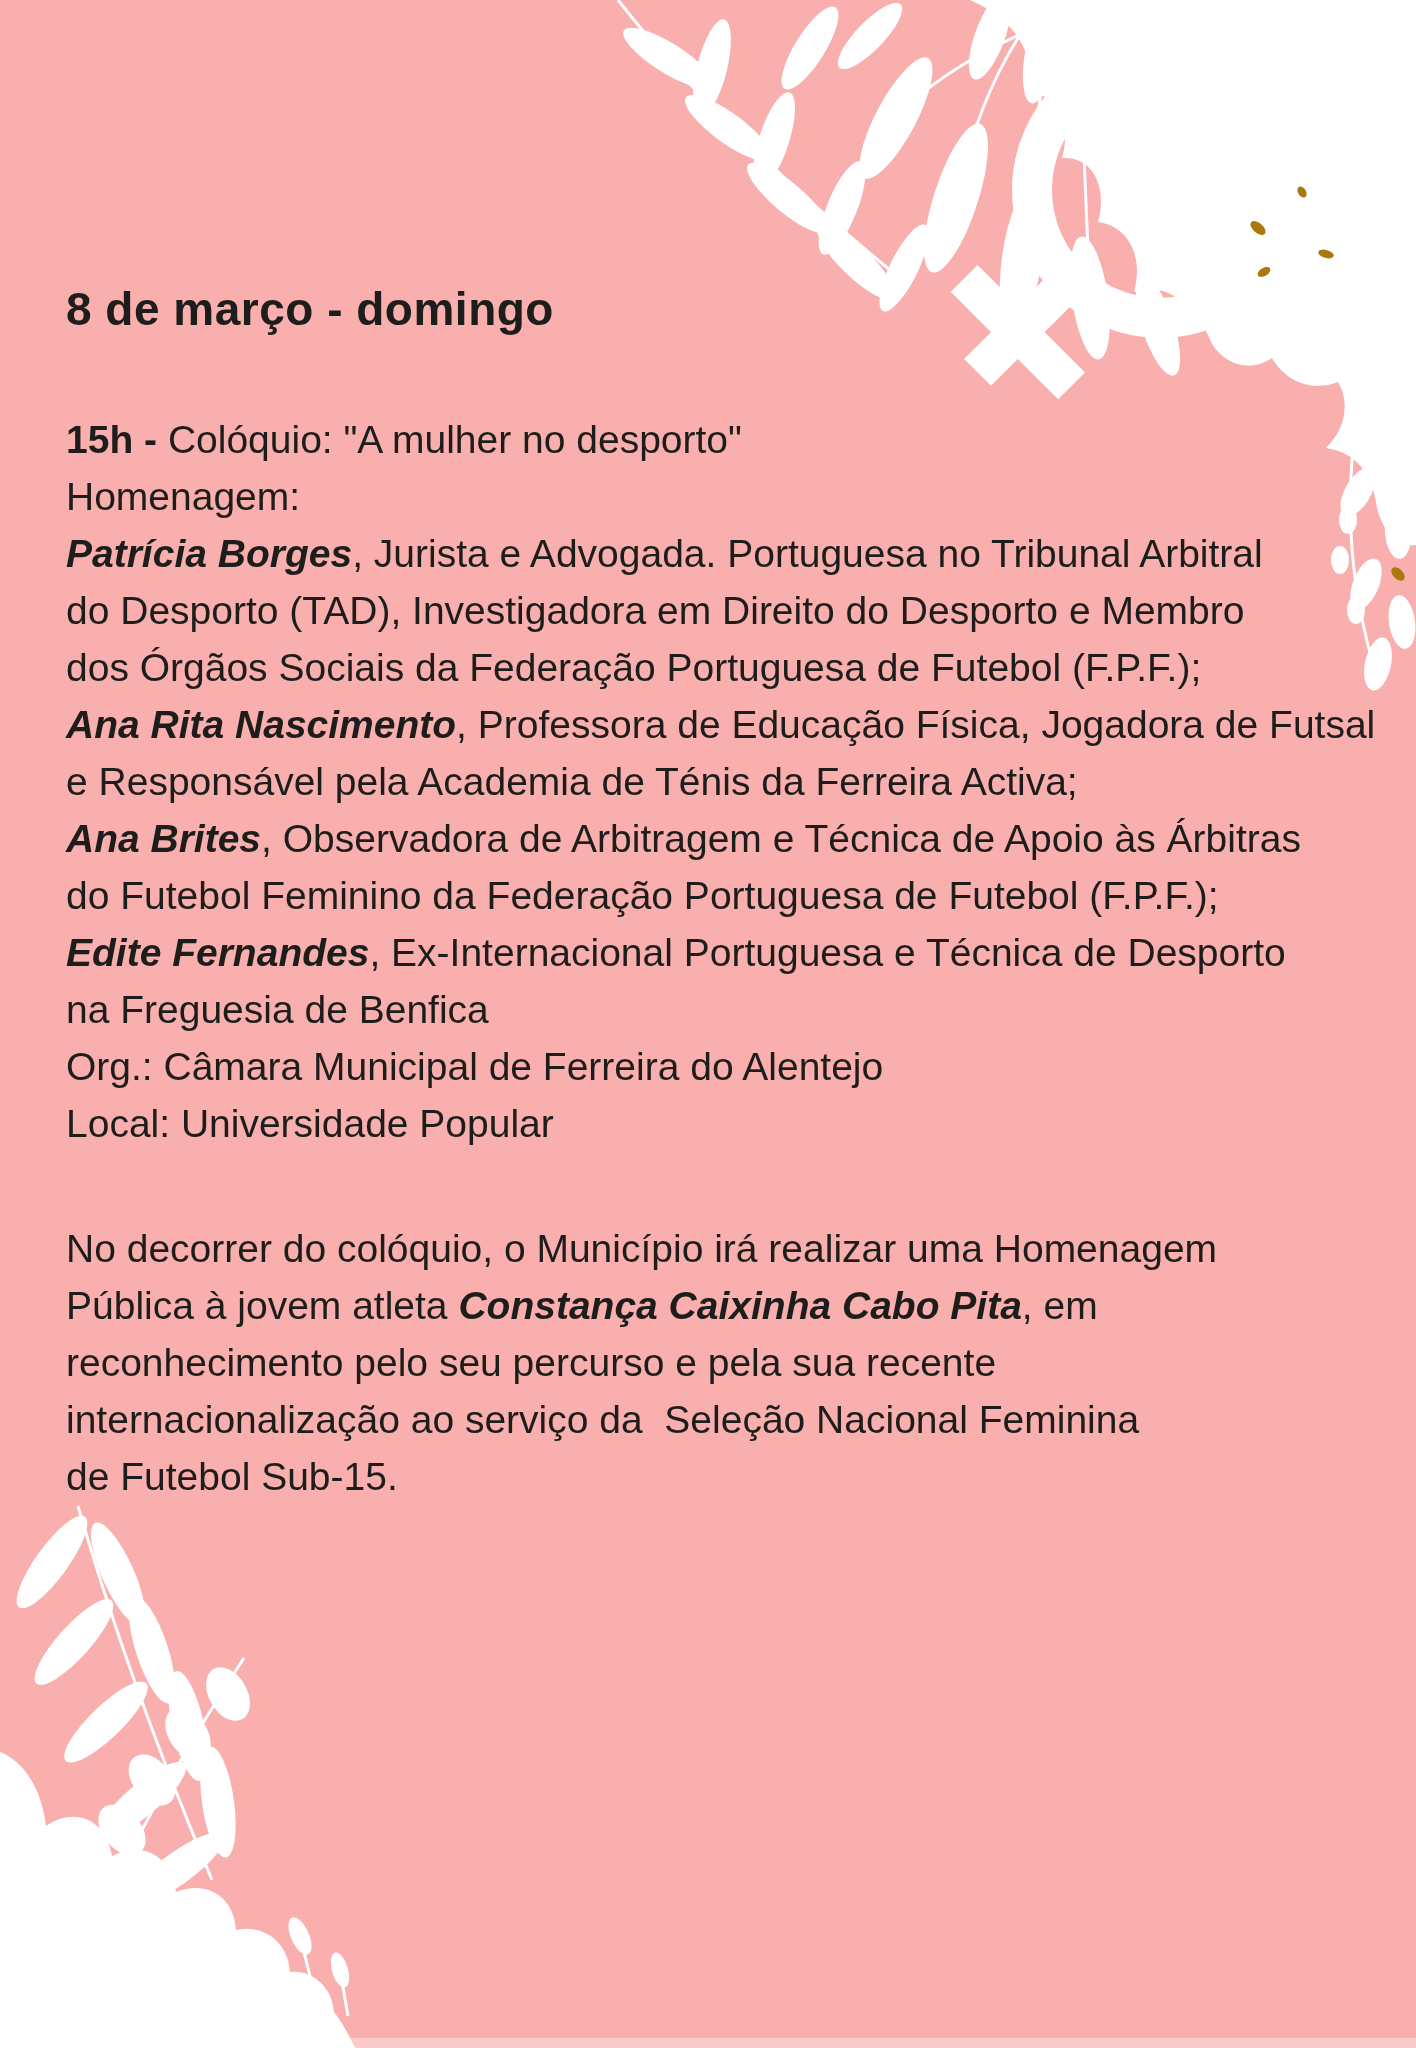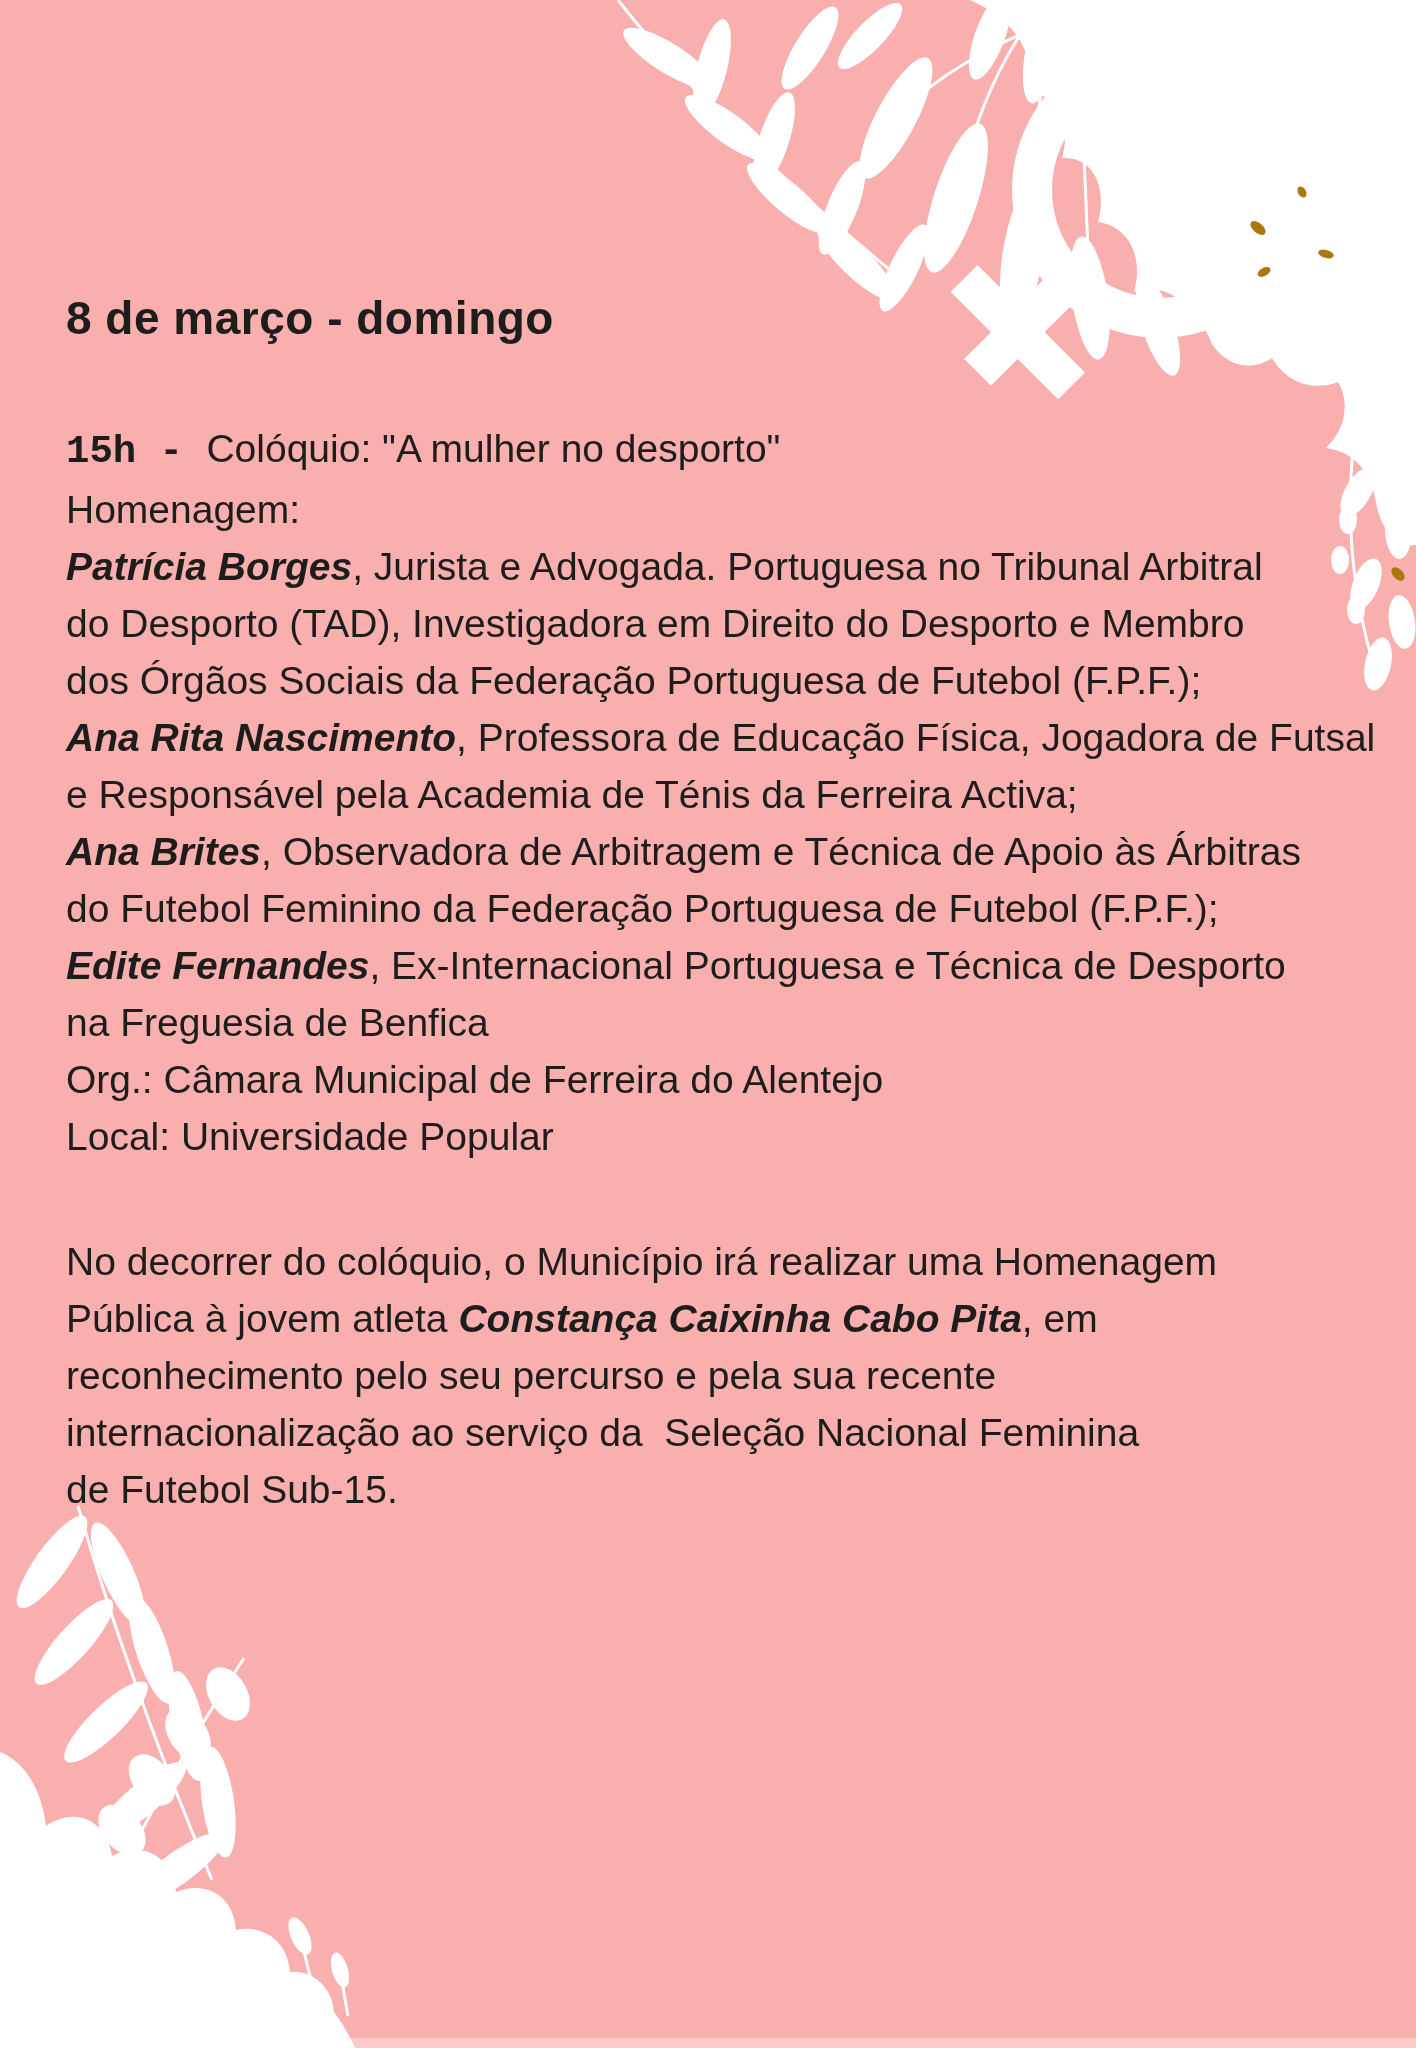--- a/index.html
+++ b/index.html
@@ -13,29 +13,29 @@
   }
   .deco{position:absolute;pointer-events:none;}
   .deco-tr{left:560px;top:0;width:856px;height:800px;}
   .deco-bl{left:0;top:1500px;width:540px;height:548px;}
   .content{
     position:absolute;
     left:66px;top:275px;
     width:1305px;
   }
   h1.title{
-    margin:16px 0 74px 0;
+    margin:7px 0 74px 0;
     font-size:46px;line-height:55px;font-weight:bold;
     letter-spacing:0.5px;
   }
   .textblock{font-size:39px;line-height:57px;}
   .line{white-space:pre;}
   .seg{font-style:normal;font-weight:normal;}
   .seg.name{font-weight:bold;font-style:italic;}
-  .seg.bold{font-weight:bold;font-family:Liberation Mono, monospace;}
+  .seg.bold{font-weight:bold;}
   .homage{margin-top:68px;}
   .bottom-strip{
     position:absolute;left:0;bottom:0;width:100%;height:10px;
     background:rgba(255,255,255,0.35);
   }
 </style>
 </head>
 <body>
 
 <div class="poster">

